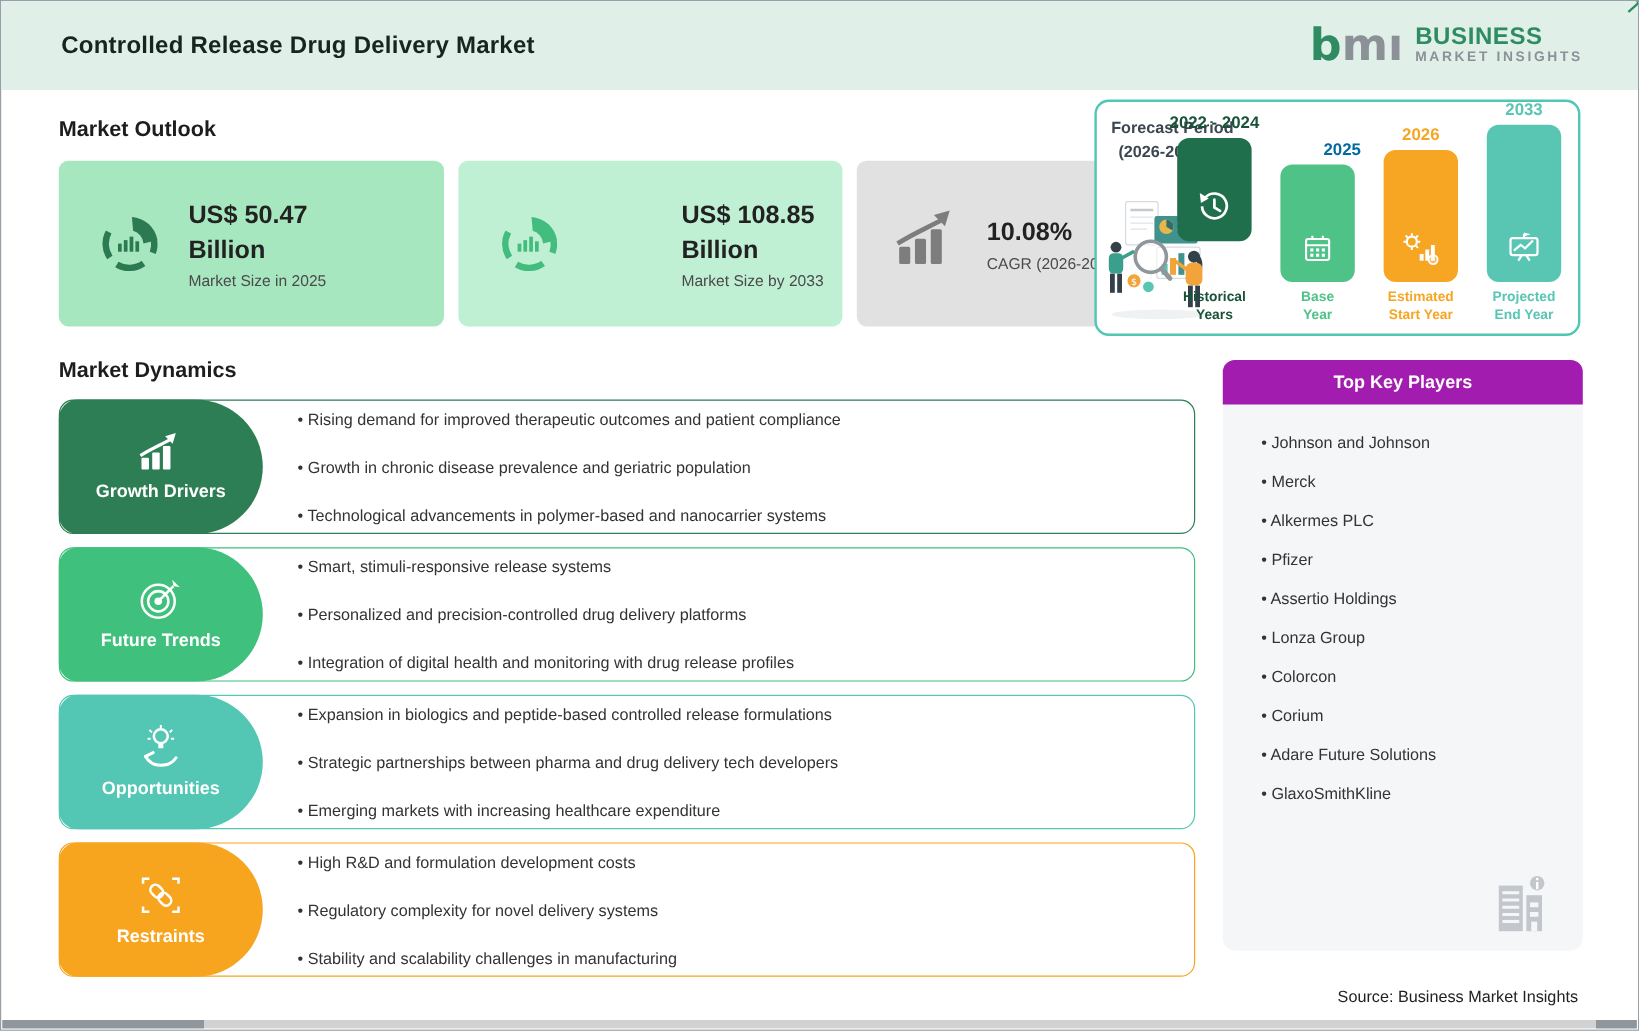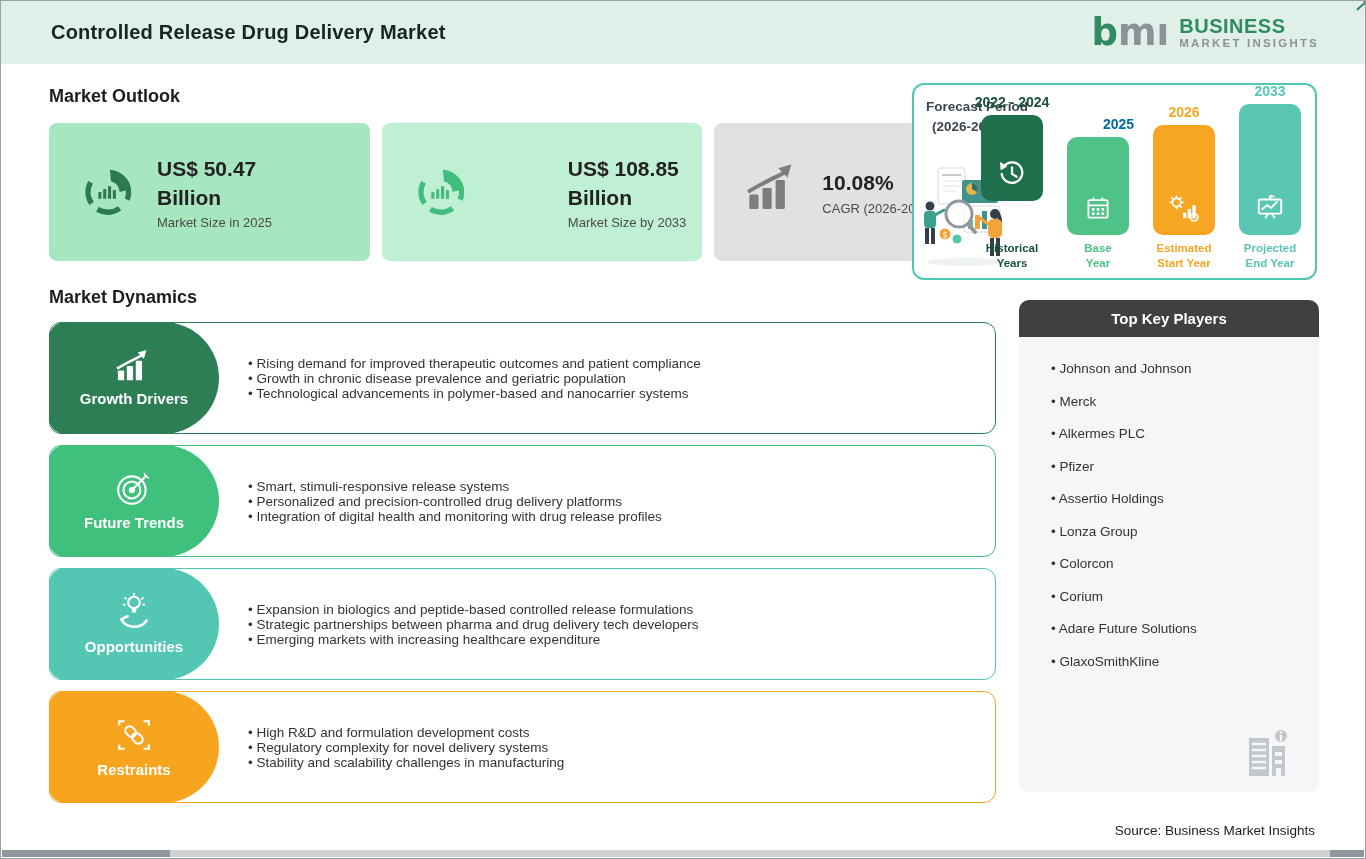--- a/index.html
+++ b/index.html
@@ -1,21 +1,21 @@
 <!DOCTYPE html>
 <html><head>
 <meta charset="utf-8">
 <style>
   * { margin:0; padding:0; box-sizing:border-box; }
   html,body { background:#fff; }
   body { width:1366px; height:859px; font-family:"Liberation Sans", sans-serif; position:relative; overflow:hidden; }
   .page { position:relative; width:1366px; height:859px; border:1px solid #96a0a6; background:#fff; overflow:hidden; }
 
   
-  .header { height:63px; background:#e0f0e8; display:flex; align-items:center; justify-content:space-between; padding:0 46px 0 50px; }
+  .header { height:74px; background:#e0f0e8; display:flex; align-items:center; justify-content:space-between; padding:0 46px 0 50px; }
   .page-title { font-size:20px; font-weight:bold; color:#16261e; letter-spacing:.2px; }
   .logo { display:flex; align-items:center; gap:10px; }
   .logo-mark { position:relative; font-family:"DejaVu Sans", sans-serif; font-weight:bold; font-size:37px; line-height:34px; color:#8b9197; }
   .logo-mark::first-letter { color:#2e8b62; }
   .logo-arrow { position:absolute; top:-4px; right:-6px; }
   .logo-text { display:flex; flex-direction:column; line-height:1.05; }
   .logo-text .l1 { color:#2e8b62; font-weight:bold; font-size:20px; letter-spacing:.5px; }
   .logo-text .l2 { color:#8b9197; font-weight:bold; font-size:11.5px; letter-spacing:2.2px; }
 
   .content { padding-left:48px; }
@@ -40,27 +40,27 @@
   .fbar .year { font-size:14px; font-weight:bold; white-space:nowrap; margin-bottom:5px; }
   .fbar .bar { width:62px; border-radius:10px; display:flex; align-items:flex-end; justify-content:center; padding-bottom:9px; }
   .fbar .cap { margin-top:6px; font-size:11.5px; font-weight:bold; text-align:center; line-height:1.3; white-space:nowrap; }
   .illustration { position:absolute; left:4px; bottom:4px; }
 
   
   .dyn-row { width:947px; height:112px; border:1px solid; border-radius:12px; background:#fff; display:flex; margin-bottom:11px; }
   .badge { width:170px; margin:-1px; border-radius:16px 56px 56px 16px; color:#fff; display:flex; flex-direction:column; align-items:center; justify-content:center; gap:7px; flex:0 0 170px;text-align:center; }
   .badge .blabel { font-size:15px; font-weight:bold; }
   .badge .bicon svg { display:block; }
-  .dyn-bullets { flex:1; display:flex; flex-direction:column; justify-content:center; gap:0; padding-left:30px; list-style:none; }
+  .dyn-bullets { flex:1; display:flex; flex-direction:column; justify-content:center; gap:25px; padding-left:30px; list-style:none; }
   .dyn-bullets li { font-size:13.5px; color:#333; }
   .dyn-bullets li::before { content:"• "; }
 
   
   .players-panel { position:absolute; left:1018px; top:299px; width:300px; height:492px; background:#f4f6f8; border-radius:10px; }
-  .players-header { height:37px; background:#404040; border-radius:10px 10px 0 0; display:flex; align-items:center; justify-content:center; color:#fff; font-weight:bold; font-size:15px;text-align:right; }
+  .players-header { height:37px; background:#a21caf; border-radius:10px 10px 0 0; display:flex; align-items:center; justify-content:center; color:#fff; font-weight:bold; font-size:15px;text-align:right; }
   .players-list { list-style:none; padding:24px 10px 0 32px; }
   .players-list li { font-size:13.5px; color:#333; margin-bottom:17.5px; }
   .players-list li::before { content:"• "; }
   .building { position:absolute; right:28px; bottom:12px; }
 
   .source-note { position:absolute; right:50px; top:822px; font-size:13.5px; color:#222; }
 
   
   .hscrollbar { position:absolute; left:1px; right:1px; bottom:1px; height:7px; background:#d2d2d2; }
   .hscroll-thumb { position:absolute; left:0; top:0; height:7px; width:168px; background:#8f969c; }

